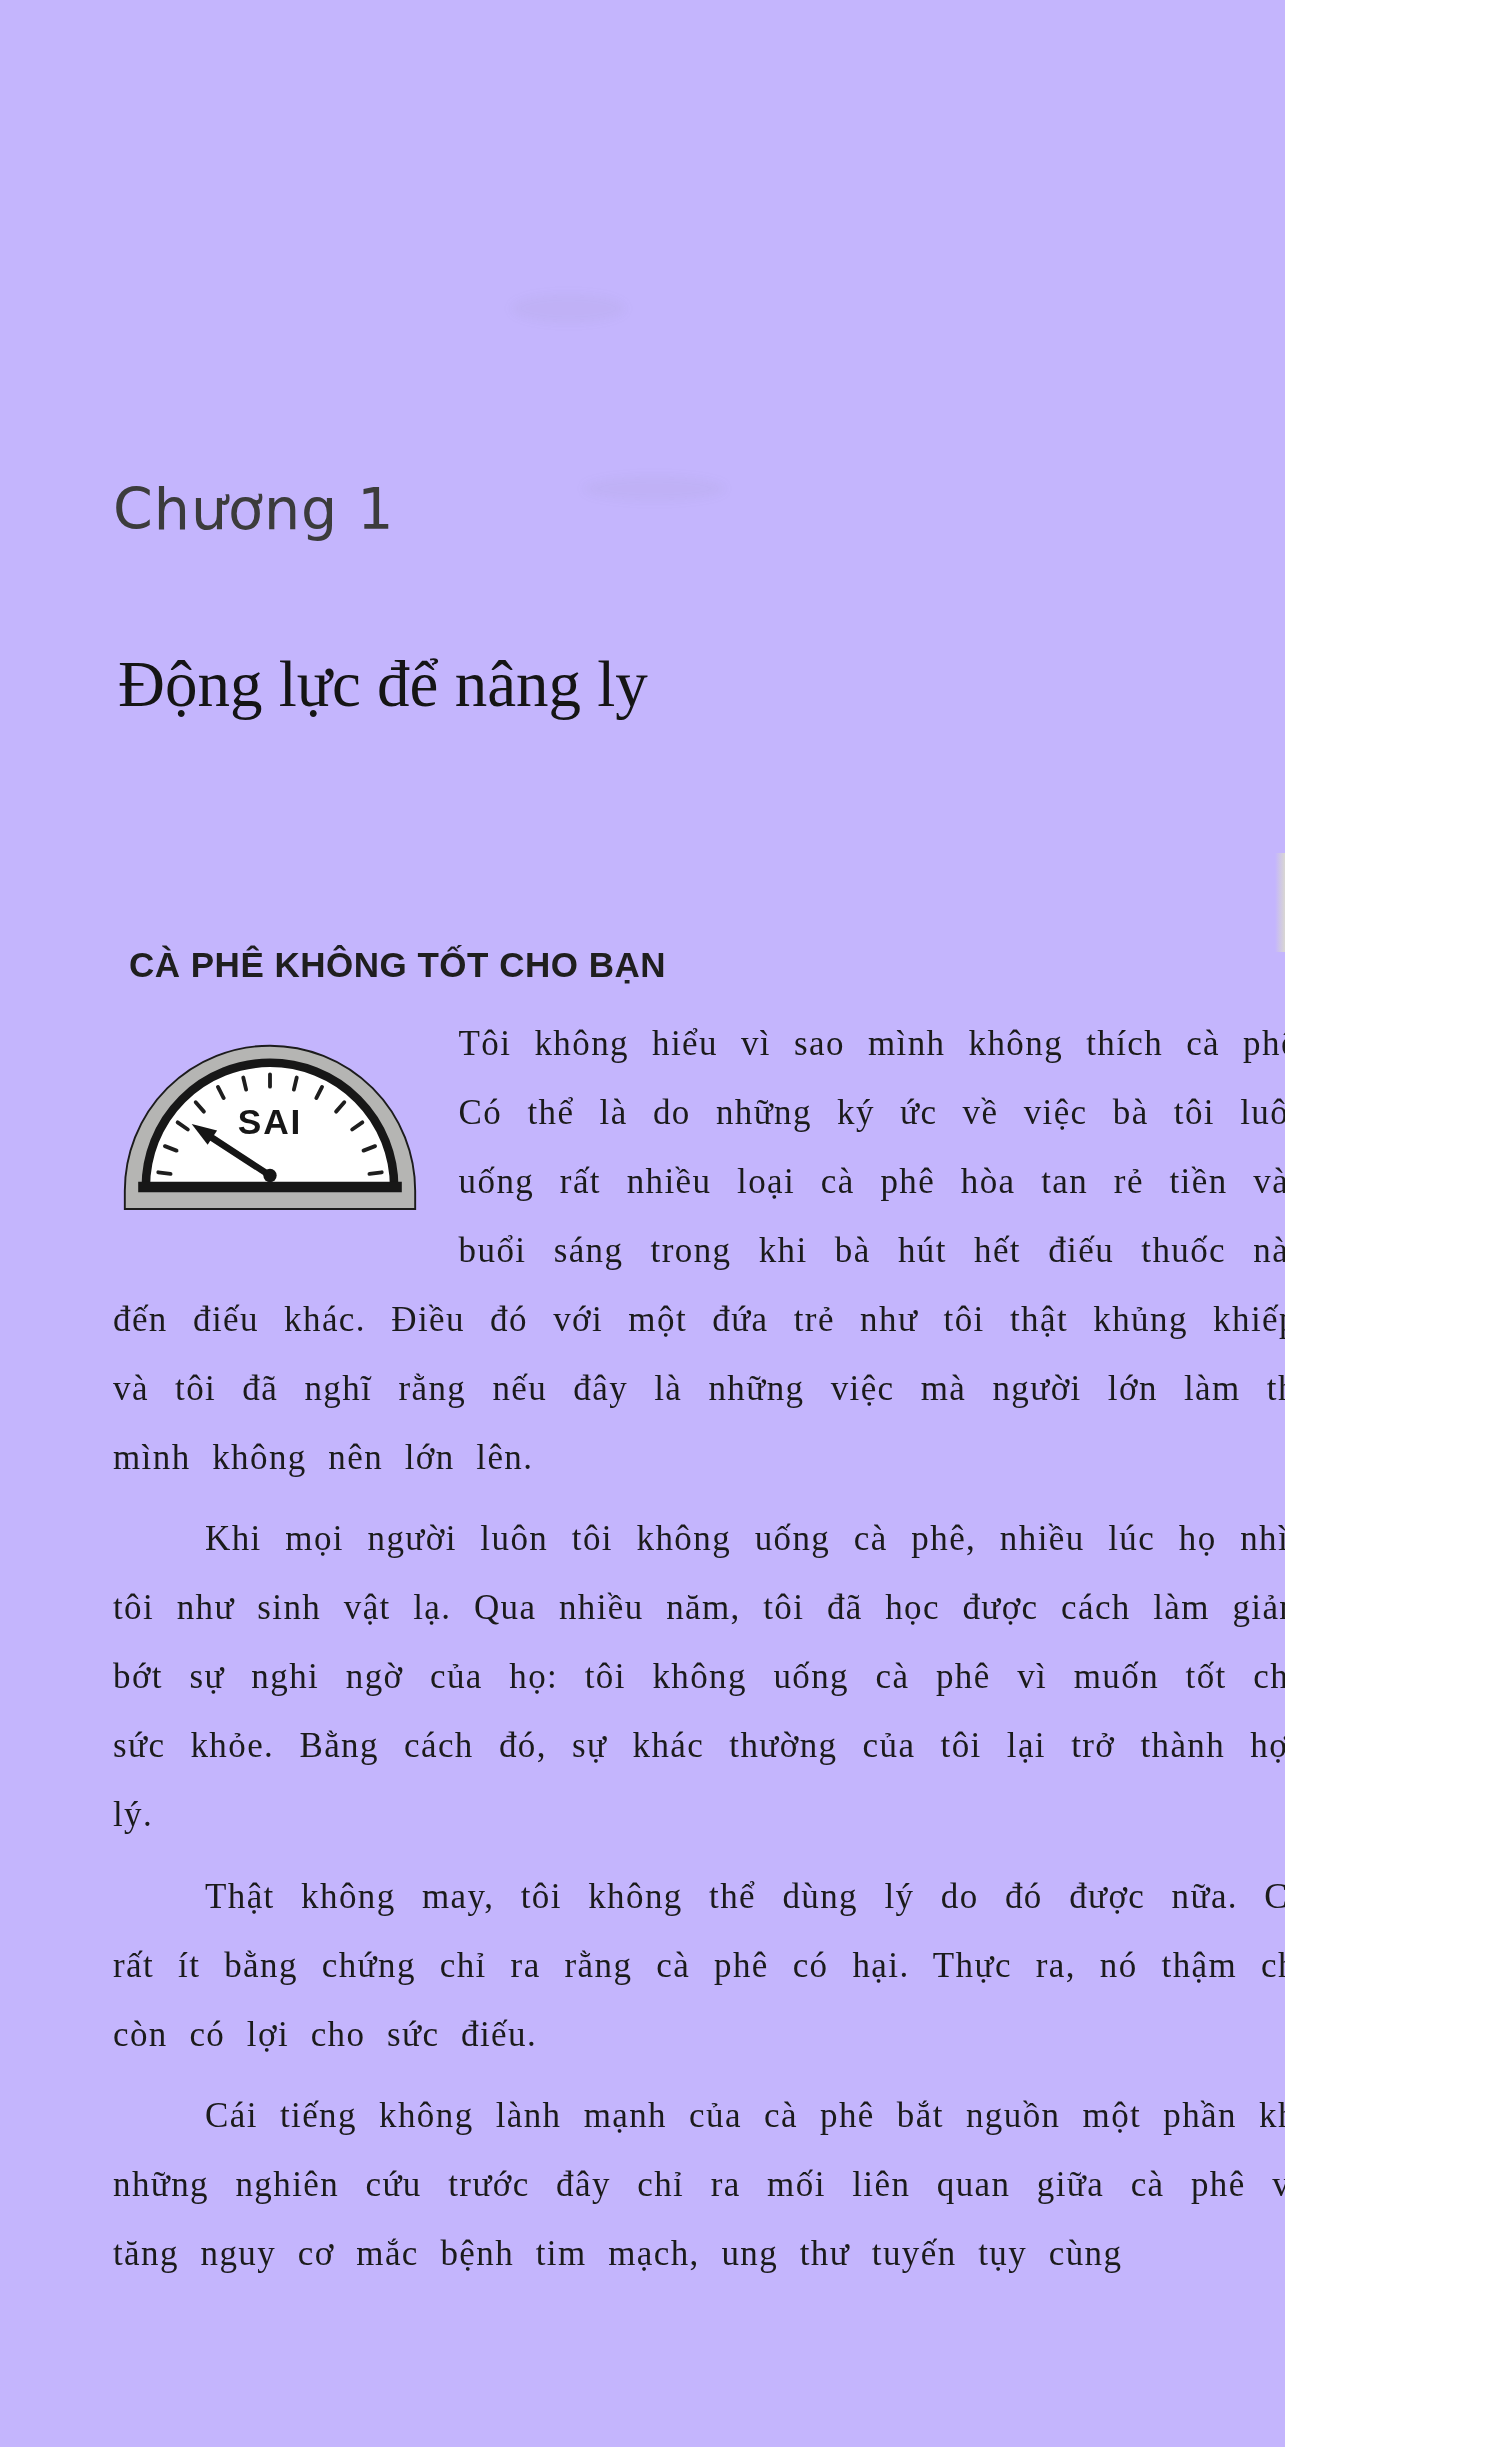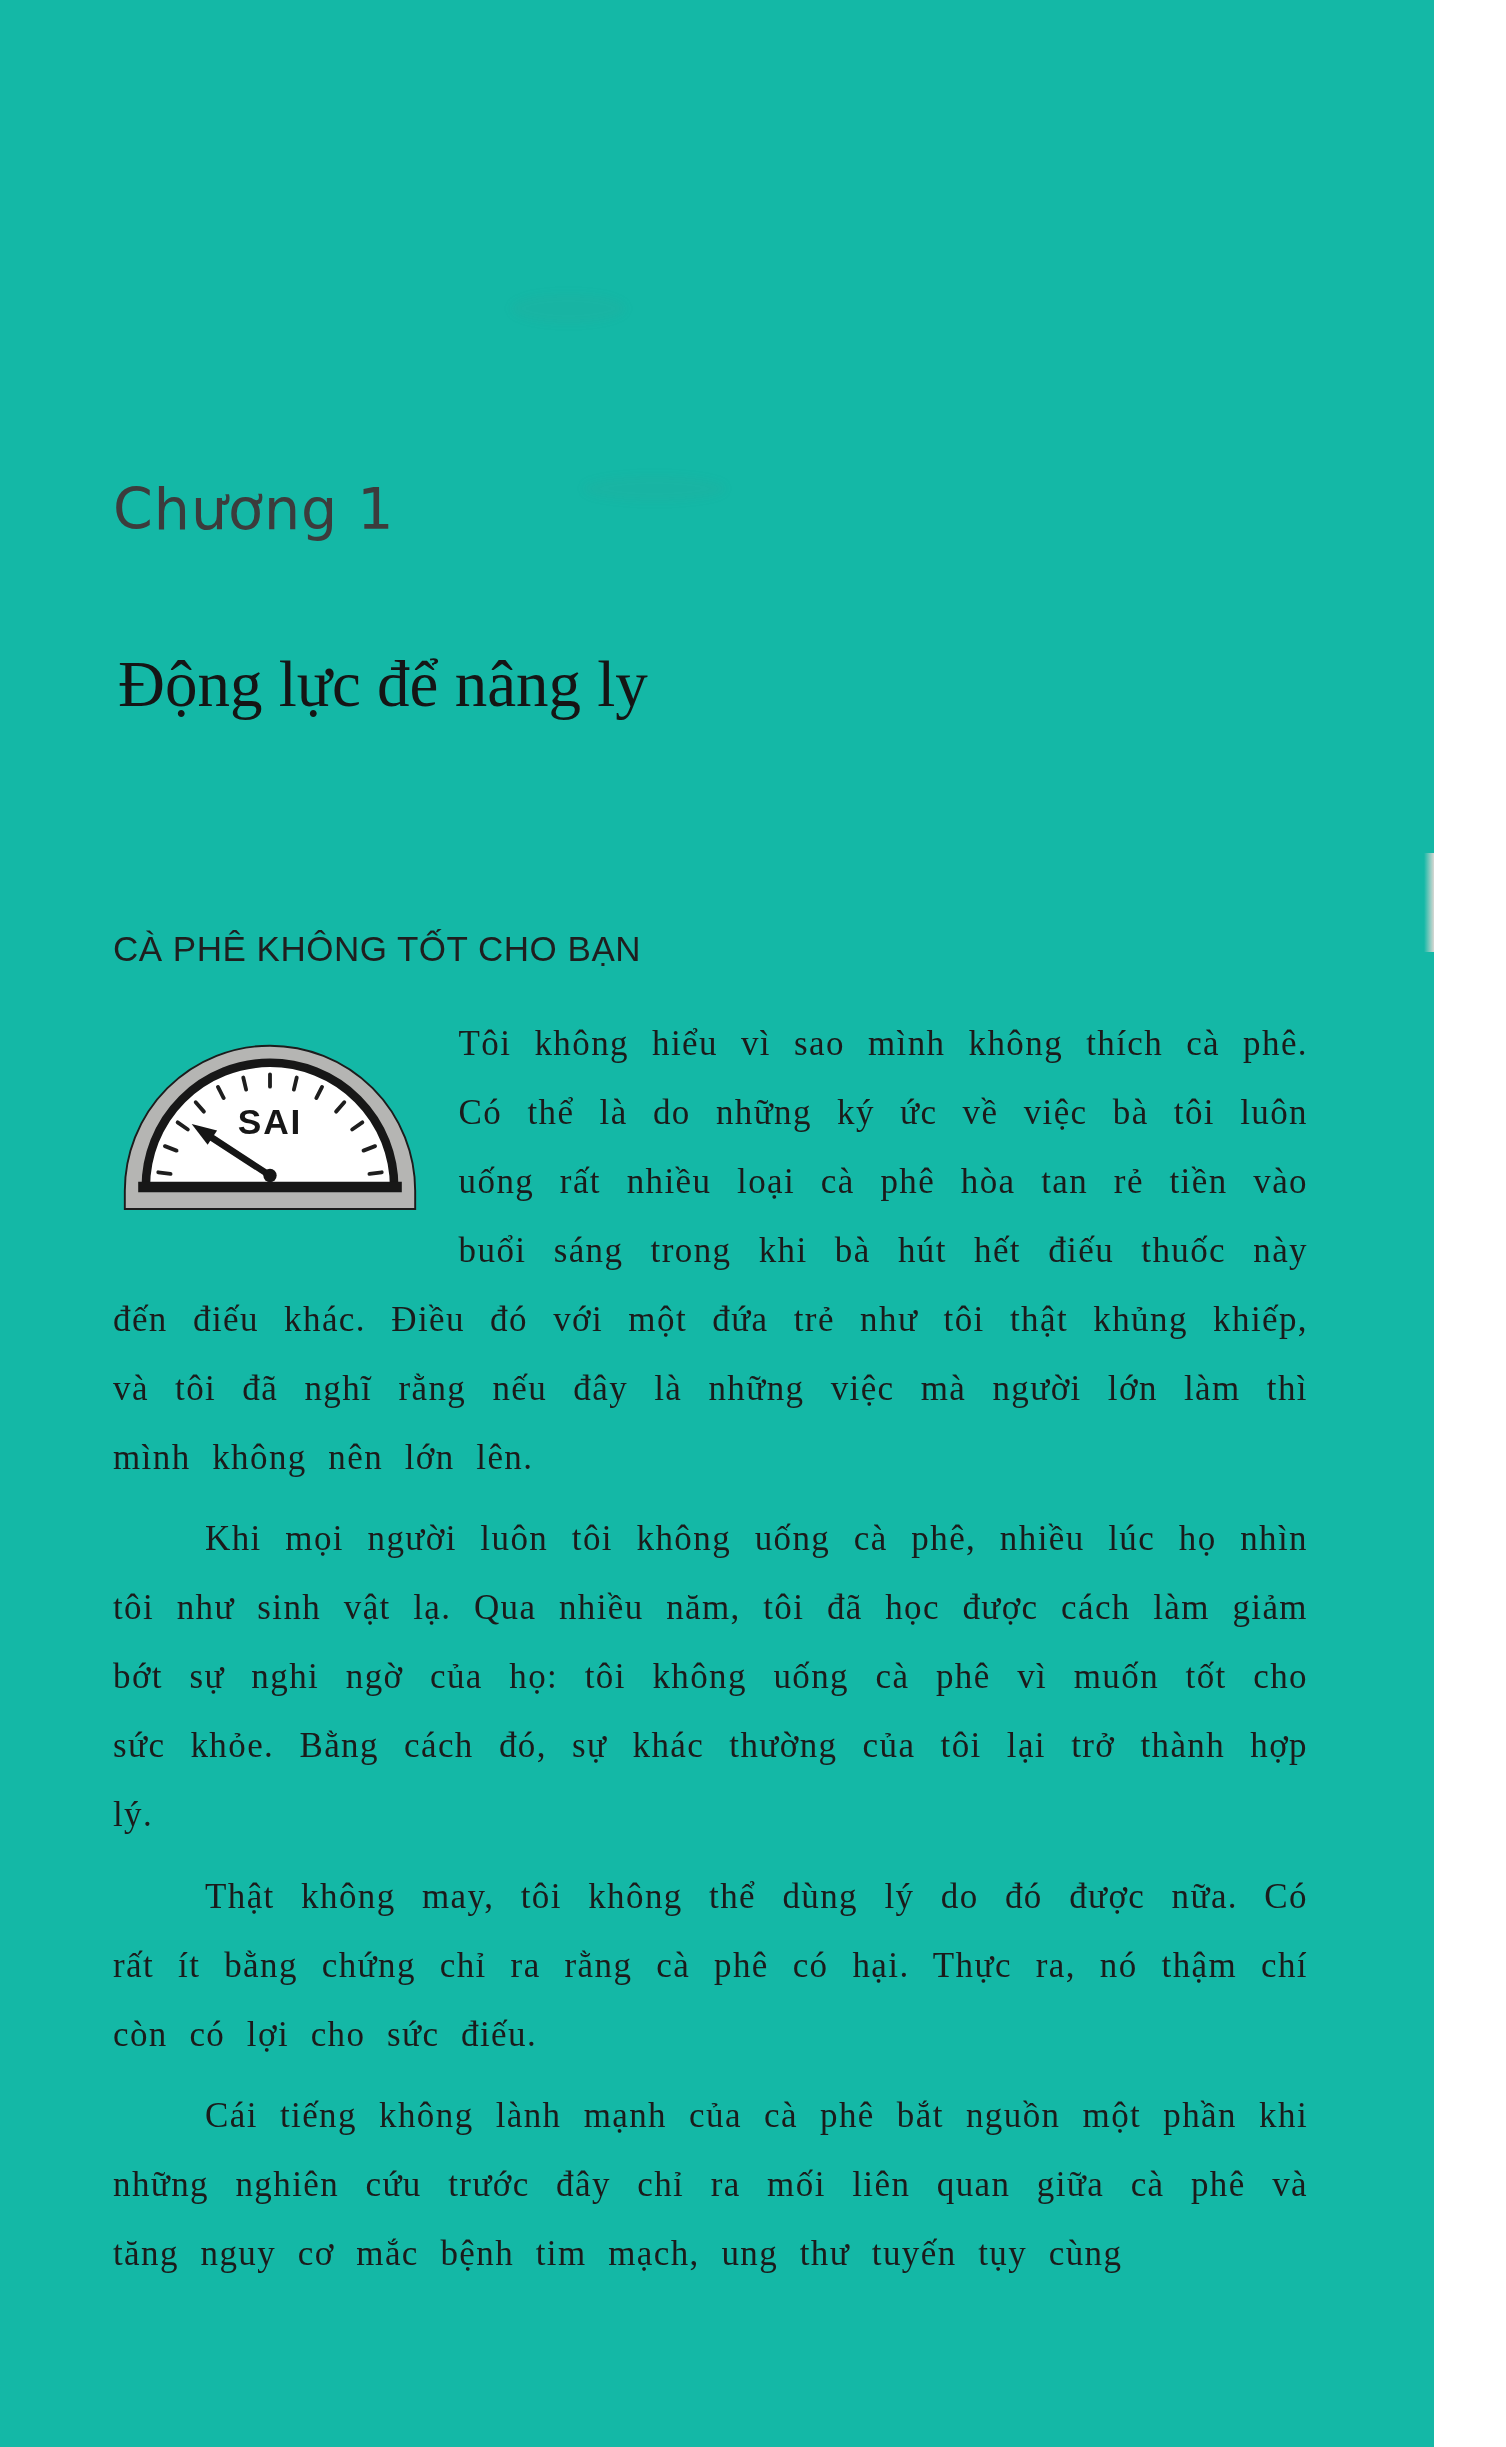--- a/index.html
+++ b/index.html
@@ -1,20 +1,20 @@
 <!DOCTYPE html>
 <html lang="vi"><head>
 <meta charset="utf-8">
 <style>
   html, body { margin: 0; padding: 0; background: #ffffff; }
   .page {
     position: relative;
-    width: 1434px;
+    width: 1285px;
     height: 2447px;
-    background: #14b8a6;
+    background: #c4b5fd;
     overflow: hidden;
     font-family: "Liberation Serif", serif;
     color: #1a1a1a;
   }
   .kicker {
     position: absolute;
     left: 113px;
     top: 476px;
     font-family: "DejaVu Sans", sans-serif;
     font-size: 57px;
@@ -30,23 +30,23 @@
     font-family: "Liberation Serif", serif;
     font-weight: 400;
     font-size: 65px;
     color: #151515;
     white-space: nowrap;
   }
   .section {
     position: absolute;
     left: 113px;
     top: 929px;
-    margin: 0;
+    margin: 16px;
     font-family: "Liberation Sans", sans-serif;
-    font-weight: 400;
+    font-weight: 700;
     font-size: 35px;
     letter-spacing: 0.5px;
     color: #1f1f1f;
     white-space: nowrap;
   }
   .body {
     position: absolute;
     left: 113px;
     top: 1009px;
     width: 1195px;

